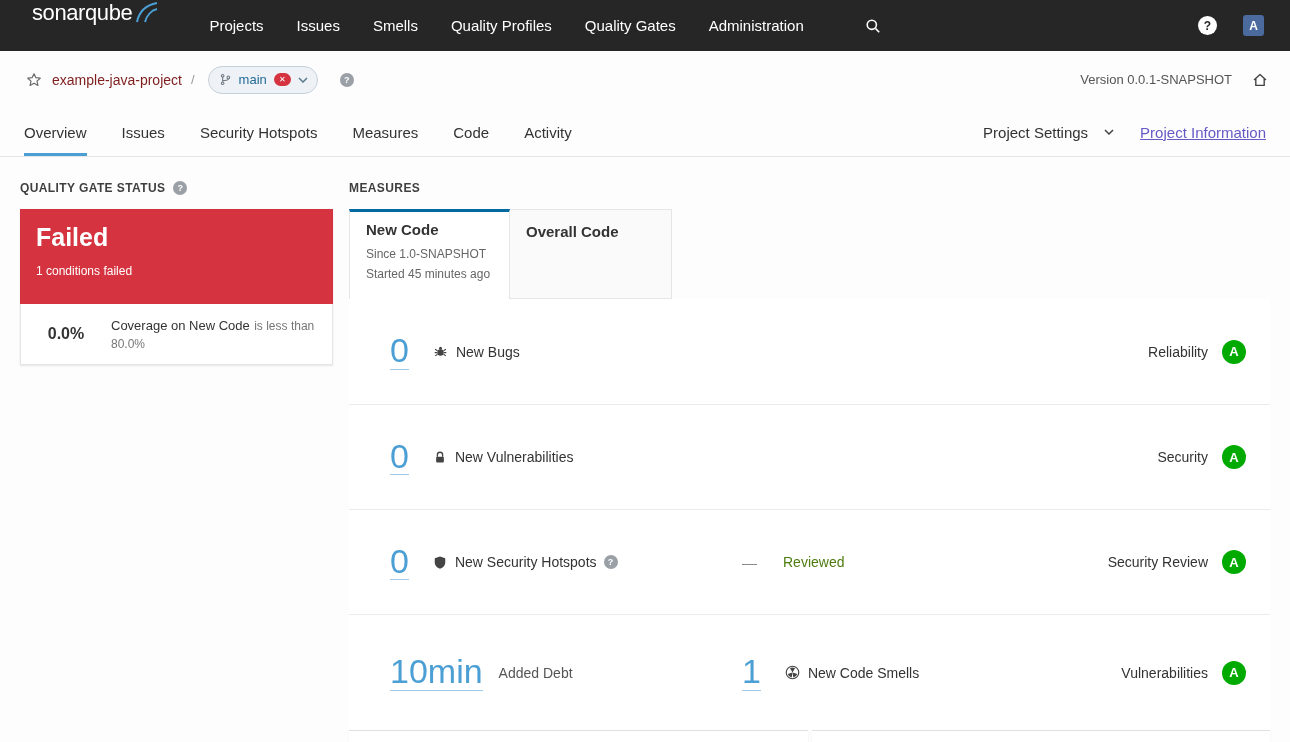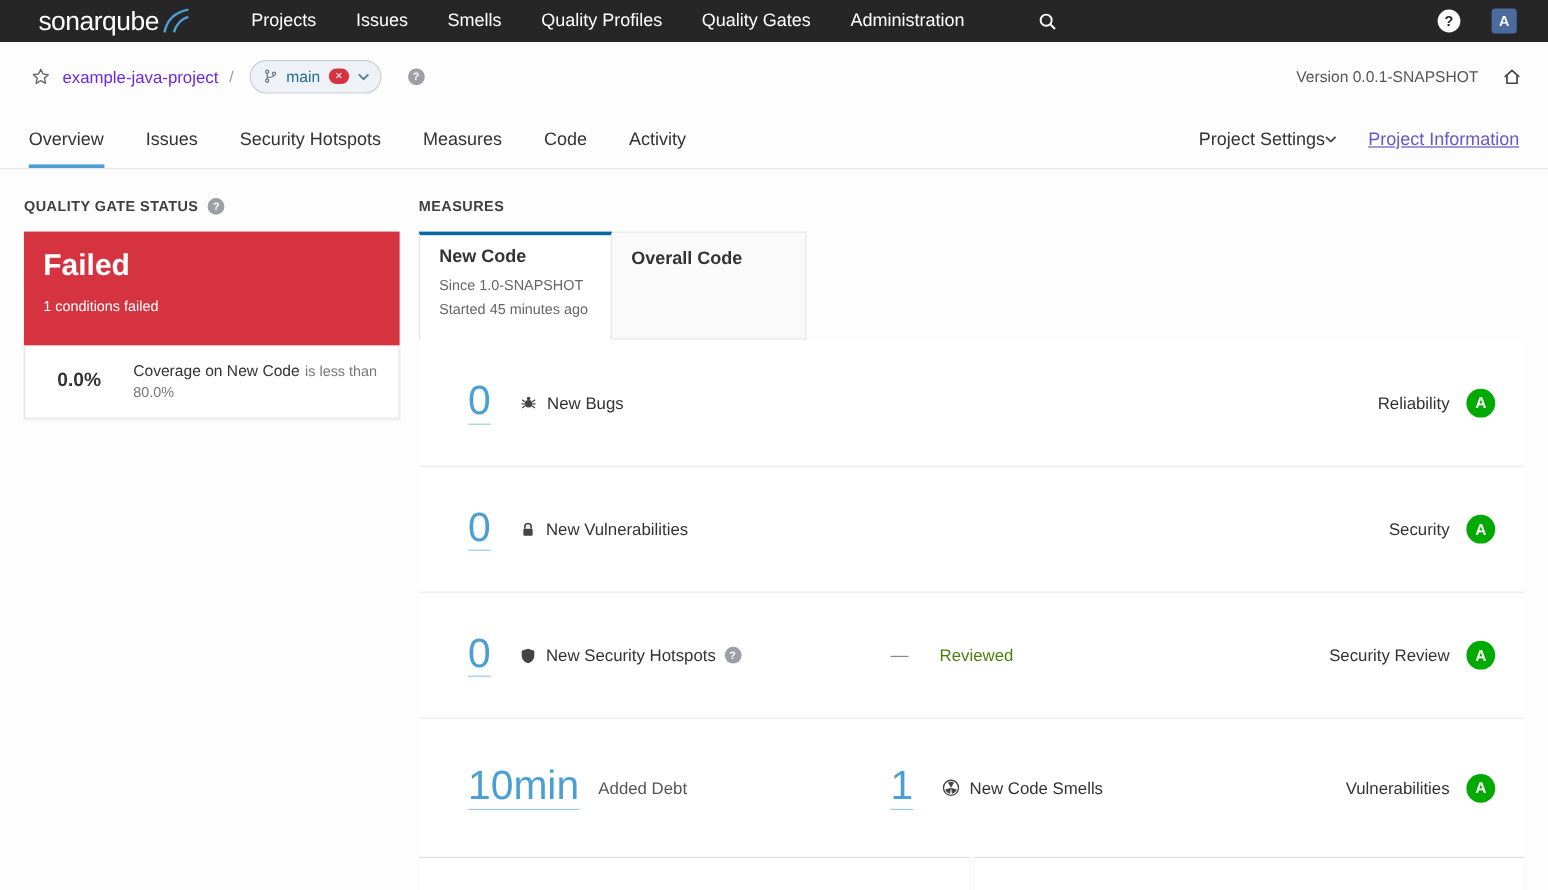--- a/index.html
+++ b/index.html
@@ -1,58 +1,58 @@
 <!DOCTYPE html>
 <html><head>
 <meta charset="utf-8">
 <style>
   * { margin:0; padding:0; box-sizing:border-box; }
   html,body { width:1290px; height:742px; overflow:hidden; background:#fdfdfd;
     font-family:"Liberation Sans","DejaVu Sans",sans-serif; color:#333; }
 
   
-  .topbar { height:35px; background:#262626; display:flex; align-items:center;
+  .topbar { height:51px; background:#262626; display:flex; 
     padding:0 26px 0 32px; color:#fff; }
   .logo { display:flex; align-items:flex-start; gap:3px; cursor:pointer; }
   .logo-text { font-size:22px; font-weight:400; letter-spacing:-0.4px; color:#fff; }
   .logo-swoosh { margin-top:1px; }
   .topnav { display:flex; align-items:center; margin-left:50px; gap:33px; }
   .topnav a { color:#fff; text-decoration:none; font-size:15px; font-weight:500; cursor:pointer; }
   .search-btn { margin-left:28px; display:flex; align-items:center; cursor:pointer; }
   .topbar-right { margin-left:auto; display:flex; align-items:center; gap:26px; }
   .topbar-help { width:19px; height:19px; border-radius:50%; background:#fff; color:#262626;
     font-size:12px; font-weight:700; display:flex; align-items:center; justify-content:center; cursor:pointer; }
   .avatar { width:21px; height:21px; border-radius:3px; background:#4b6a9e; color:#fff;
     font-size:12px; font-weight:700; display:flex; align-items:center; justify-content:center; cursor:pointer; }
 
   
   .crumb-row { height:57px; display:flex; align-items:center; padding:0 22px 0 26px; }
   .star { display:flex; cursor:pointer; }
-  .project-link { margin-left:10px; font-size:14px; color:#6d28d9; text-decoration:none; cursor:pointer; }
+  .project-link { margin-left:10px; font-size:14px; color:#7f1d1d; text-decoration:none; cursor:pointer; }
   .crumb-sep { margin-left:9px; color:#999; font-size:13px; }
   .branch-chip { margin-left:13px; height:28px; display:flex; align-items:center; gap:7px;
     padding:0 9px 0 10px; background:#eef2f6; border:1px solid #c5d0d8; border-radius:14px; cursor:pointer; }
   .branch-name { font-size:13px; color:#236a97; }
   .qg-x-badge { min-width:17px; height:13px; border-radius:7px; background:#d4333f; color:#fff;
     font-size:8px; font-weight:700; display:flex; align-items:center; justify-content:center; padding:0 4px; }
   .crumb-help { margin-left:22px; }
   .qmark { width:14px; height:14px; border-radius:50%; background:#9aa0a6; color:#fff;
     font-size:9px; font-weight:700; display:inline-flex; align-items:center; justify-content:center; flex:none; }
   .crumb-right { margin-left:auto; display:flex; align-items:center; gap:20px; }
   .version-label { font-size:13px; color:#555; }
   .home-btn { display:flex; cursor:pointer; }
 
   
   .tabs-row { height:49px; display:flex; align-items:stretch; padding:0 24px;
     border-bottom:1px solid #e6e6e6; }
   .tab { margin-right:35px; font-size:15px; color:#333; display:flex; align-items:center;
     border-bottom:3px solid transparent; padding-top:3px; cursor:pointer; }
   .tab.active { border-bottom-color:#4b9fd5; }
   .tabs-right { margin-left:auto; display:flex; align-items:center; gap:26px; }
-  .proj-settings { display:flex; align-items:center; gap:0; font-size:15px; color:#333; cursor:pointer; }
+  .proj-settings { display:flex; align-items:center; gap:16px; font-size:15px; color:#333; cursor:pointer; }
   .proj-info { font-size:15px; color:#6559c5; font-weight:500; text-decoration:underline; cursor:pointer; }
 
   
   .content { display:flex; gap:16px; padding:24px 20px 0; }
   .section-heading { display:flex; align-items:center; gap:8px; font-size:12px; font-weight:700;
     color:#3f3f3f; letter-spacing:.4px; }
 
   .qg-col { width:313px; flex:none; }
   .qg-card { margin-top:14px; box-shadow:0 1px 2px rgba(0,0,0,.10); }
   .qg-fail { height:95px; background:#d4333f; color:#fff; padding:14px 16px; }

